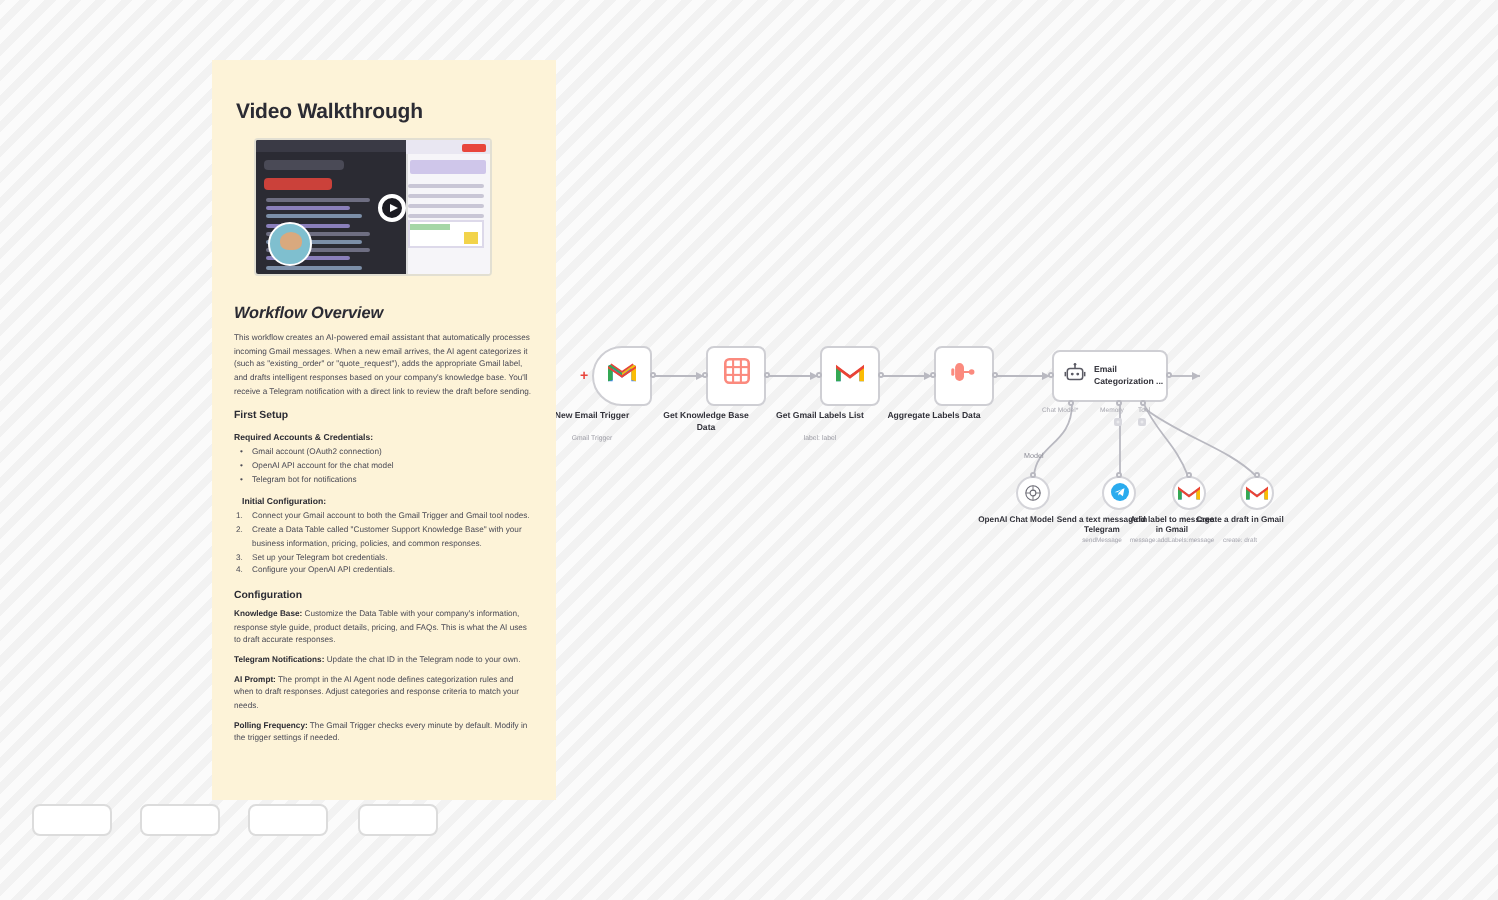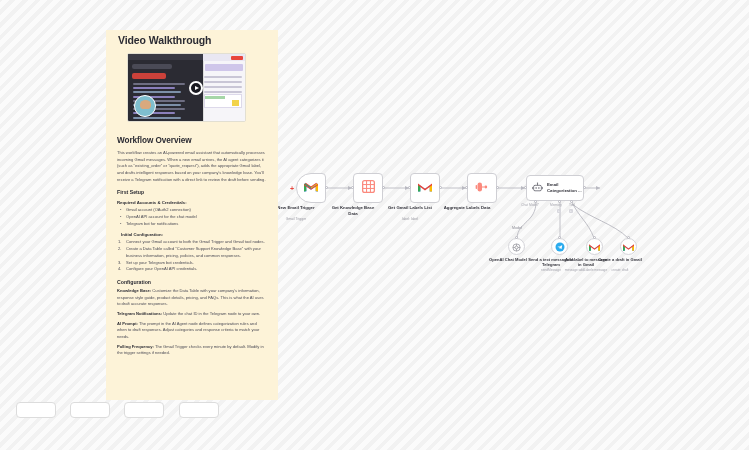--- a/index.html
+++ b/index.html
@@ -27,21 +27,21 @@
     left: 106px;
     top: 30px;
     width: 172px;
     height: 370px;
     background: #fdf3d8;
     overflow: hidden;
     z-index: 20;
   }
 
   #video-section {
-    padding: 4px 12px 8px 12px;
+    padding: 20px 12px 8px 12px;
   }
 
   #video-title {
     font-size: 10.5px;
     font-weight: bold;
     color: #2b2b33;
     letter-spacing: -0.1px;
     margin-bottom: 7px;
   }
 
@@ -152,20 +152,21 @@
     padding: 0px 11px 10px 11px;
     color: #37373f;
   }
 
   .doc-h1 {
     font-size: 8.2px;
     font-weight: bold;
     color: #2b2b33;
     margin: 6px 0 5px 0;
     letter-spacing: -0.05px;
+    font-style: italic;
   }
   .doc-h2 {
     font-size: 5.2px;
     font-weight: bold;
     color: #2b2b33;
     margin: 6px 0 3px 0;
   }
   .doc-h3 {
     font-size: 4.3px;
     font-weight: bold;

